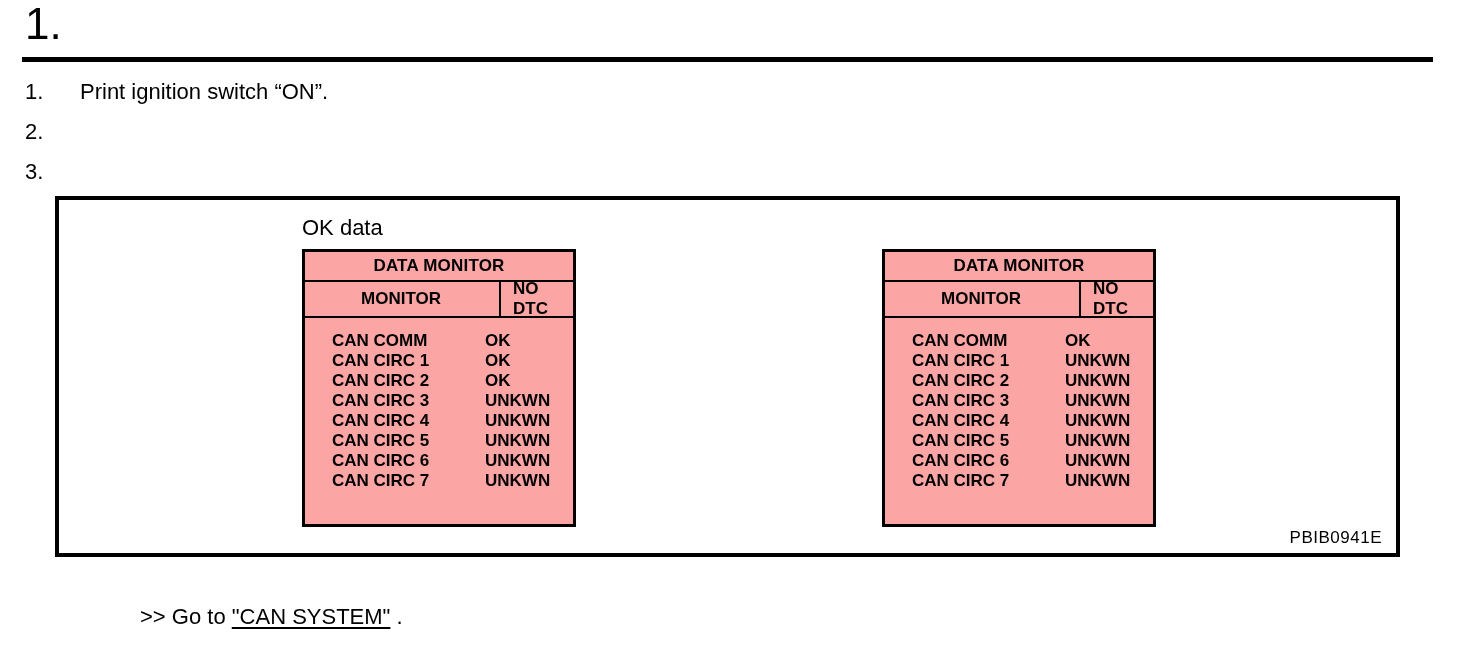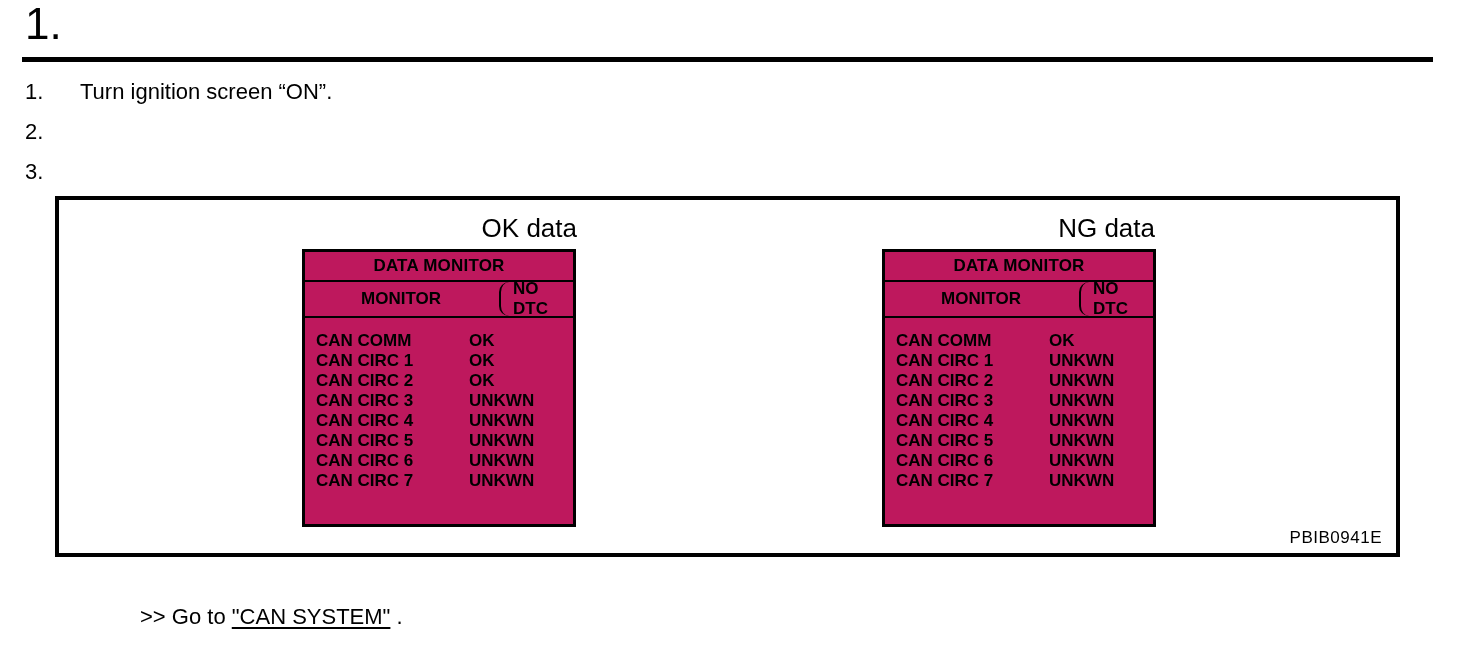--- a/index.html
+++ b/index.html
@@ -75,35 +75,35 @@
     height: 361px;
     border: 4px solid #000000;
     box-sizing: border-box;
     background: #ffffff;
   }
   .panel-label {
     position: absolute;
     top: 15px;
     height: 26px;
     line-height: 26px;
-    text-align: right;
-    font-size: 26px;
+    text-align: left;
+    font-size: 22px;
     white-space: nowrap;
   }
   .panel-label.ok { left: 243px; width: 275px; }
   .panel-label.ng { left: 823px; width: 273px; }
 
   .consult-screen {
     position: absolute;
     top: 49px;
     width: 274px;
     height: 278px;
     border: 3px solid #000000;
     box-sizing: border-box;
-    background: #be185d;
+    background: #fca5a5;
     font-weight: 700;
     font-size: 17px;
   }
   .consult-screen.ok { left: 243px; }
   .consult-screen.ng { left: 823px; }
 
   .screen-title {
     height: 28px;
     line-height: 28px;
     border-bottom: 2px solid #000000;
@@ -124,24 +124,23 @@
     padding-left: 11px;
     box-sizing: border-box;
   }
   .col-status {
     flex: 1;
     border-left: 2px solid #000000;
     padding-left: 12px;
     align-self: stretch;
     display: flex;
     align-items: center;
-    border-radius: 10px;
   }
   .screen-body {
-    padding: 13px 0 0 11px;
+    padding: 13px 0 0 27px;
   }
   .body-row {
     display: flex;
     height: 20px;
     line-height: 20px;
     white-space: nowrap;
   }
   .cell-monitor {
     width: 153px;
     flex: 0 0 153px;
@@ -177,34 +176,33 @@
 <div id="page">
 
   <div class="heading">
     <span class="heading-number">1.</span>
   </div>
   <div class="heading-rule"></div>
 
   <div class="steps">
     <div class="step">
       <span class="step-number">1.</span>
-      <span class="step-text">Turn ignition screen “ON”.</span>
+      <span class="step-text">Print ignition switch “ON”.</span>
     </div>
     <div class="step">
       <span class="step-number">2.</span>
     </div>
     <div class="step">
       <span class="step-number">3.</span>
     </div>
   </div>
 
   <div class="figure-box">
 
     <div class="panel-label ok">OK data</div>
-    <div class="panel-label ng">NG data</div>
 
     <div class="consult-screen ok">
       <div class="screen-title">DATA MONITOR</div>
       <div class="screen-cols">
         <div class="col-monitor">MONITOR</div>
         <div class="col-status">NO DTC</div>
       </div>
       <div class="screen-body">
         <div class="body-row">
           <span class="cell-monitor">CAN COMM</span>

